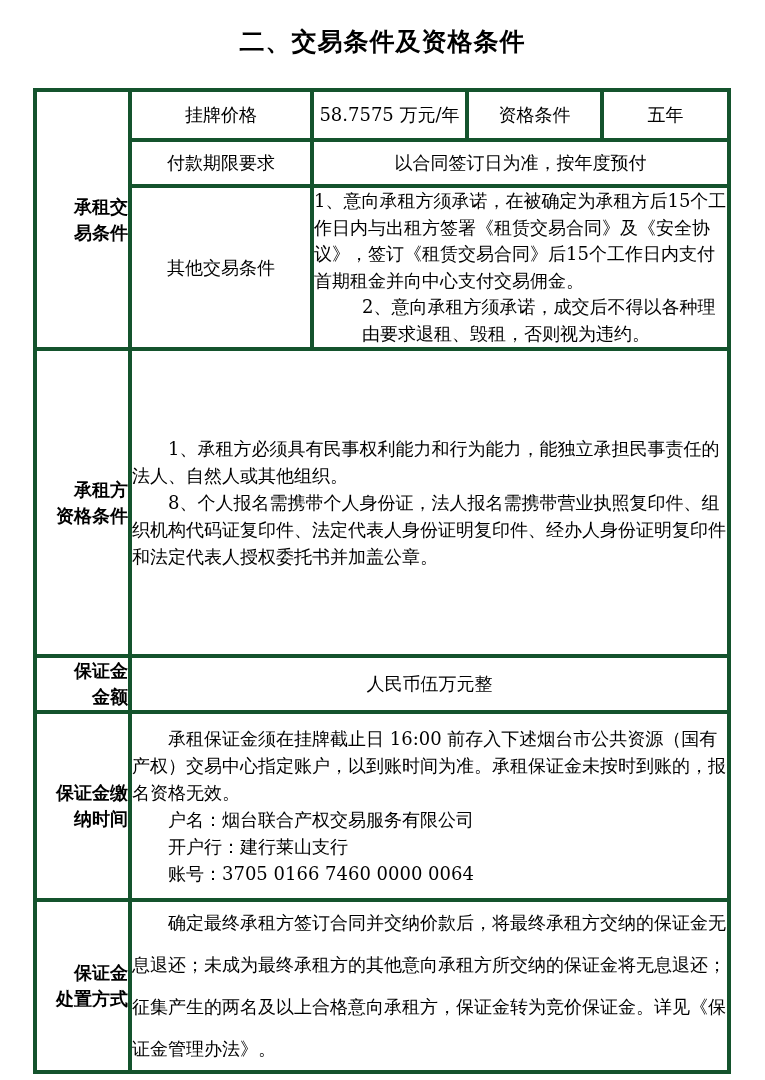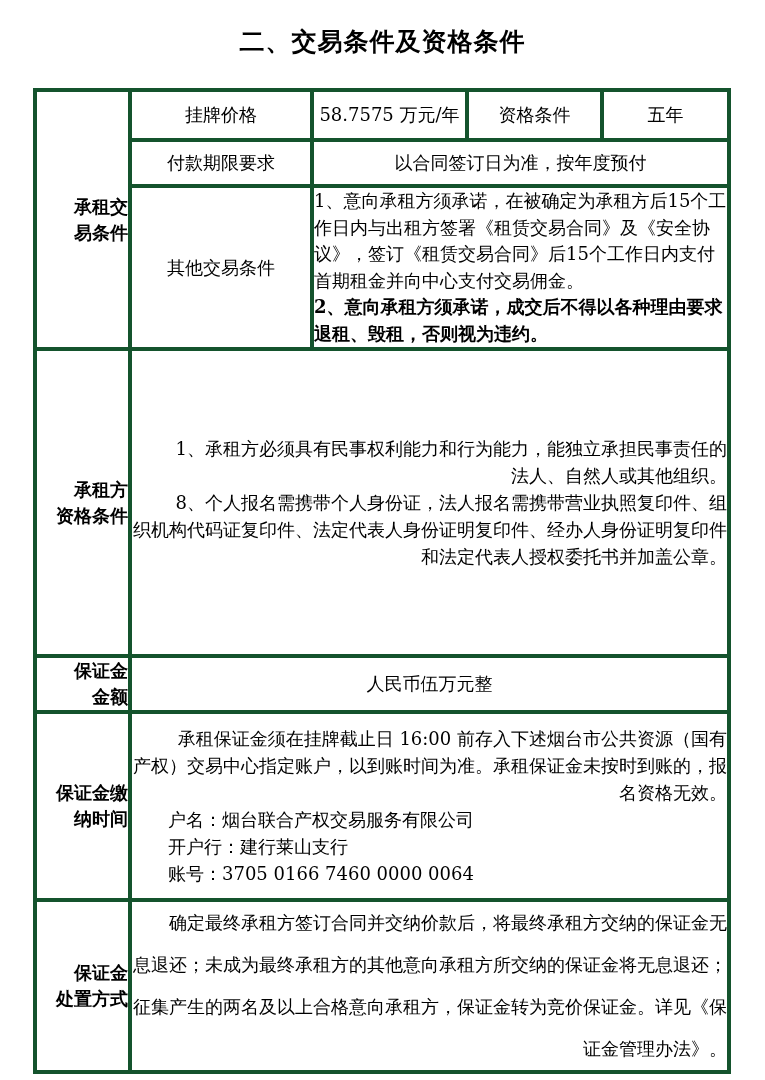--- a/index.html
+++ b/index.html
@@ -42,22 +42,22 @@
     line-height: 26px;
   }
   td.sublabel { text-align: center; }
   td.center   { text-align: center; }
 
   .content { line-height: 27px; text-align: left; }
   .pad-lg { padding: 0 8px 0 10px; }
   .pad-sm { padding: 0 4px 0 8px; }
 
   .tight .content-line { line-height: 26.5px; }
-  .indent { text-indent: 2em; text-align: right; }
-  .bold { font-weight: bold; }
+  .indent { text-indent: 2em; }
+  .bold { font-weight: normal; padding-left: 48px; }
   .wide-leading { line-height: 42px; }
 
   .acct-line { text-indent: 2em; line-height: 27px; }
 </style>
 </head>
 <body>
 
 <div class="page">
 
   <div class="doc-title">二、交易条件及资格条件</div>

